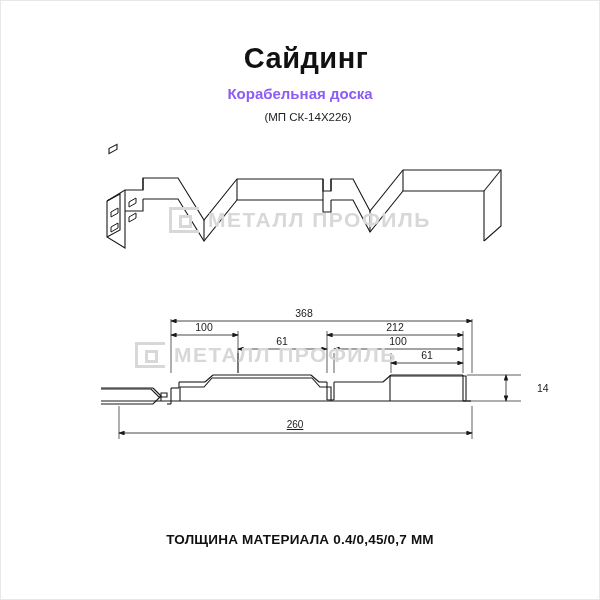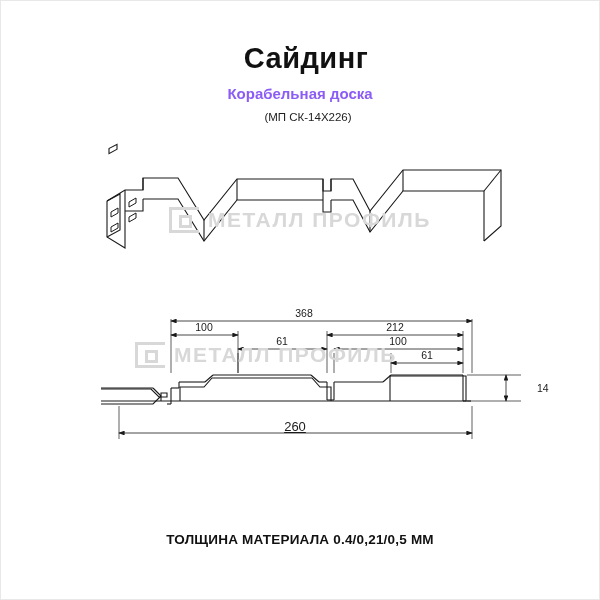--- a/index.html
+++ b/index.html
@@ -221,28 +221,28 @@
     </g>
   </svg>
 
   <div class="drawing" style="font-size:10.5px;">
     <div style="position:absolute; left:303px; top:306px; transform:translateX(-50%);">368</div>
     <div style="position:absolute; left:203px; top:320px; transform:translateX(-50%);">100</div>
     <div style="position:absolute; left:394px; top:320px; transform:translateX(-50%);">212</div>
     <div style="position:absolute; left:281px; top:334px; transform:translateX(-50%);">61</div>
     <div style="position:absolute; left:397px; top:334px; transform:translateX(-50%);">100</div>
     <div style="position:absolute; left:426px; top:348px; transform:translateX(-50%);">61</div>
-    <div style="position:absolute; left:294px; top:418px; transform:translateX(-50%); font-size:13px;text-decoration:underline;">260</div>
+    <div style="position:absolute; left:294px; top:418px; transform:translateX(-50%); font-size:10px;text-decoration:underline;">260</div>
     <div style="position:absolute; left:524px; top:381px;margin-left:12px;">14</div>
   </div>
 
   <div class="wm wm-a">
     <span class="wm-mark"></span>
     <span class="wm-text">МЕТАЛЛ ПРОФИЛЬ</span>
   </div>
   <div class="wm wm-b">
     <span class="wm-mark"></span>
     <span class="wm-text">МЕТАЛЛ ПРОФИЛЬ</span>
   </div>
 
-  <div class="footer">ТОЛЩИНА МАТЕРИАЛА 0.4/0,21/0,5 ММ</div>
+  <div class="footer">ТОЛЩИНА МАТЕРИАЛА 0.4/0,45/0,7 ММ</div>
 
 </div>
 
 </body></html>

